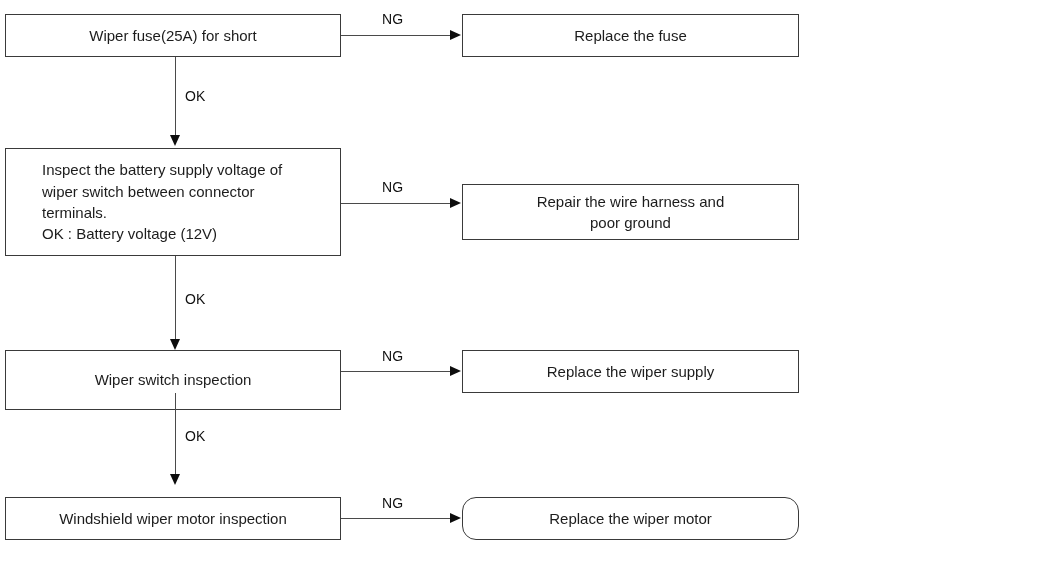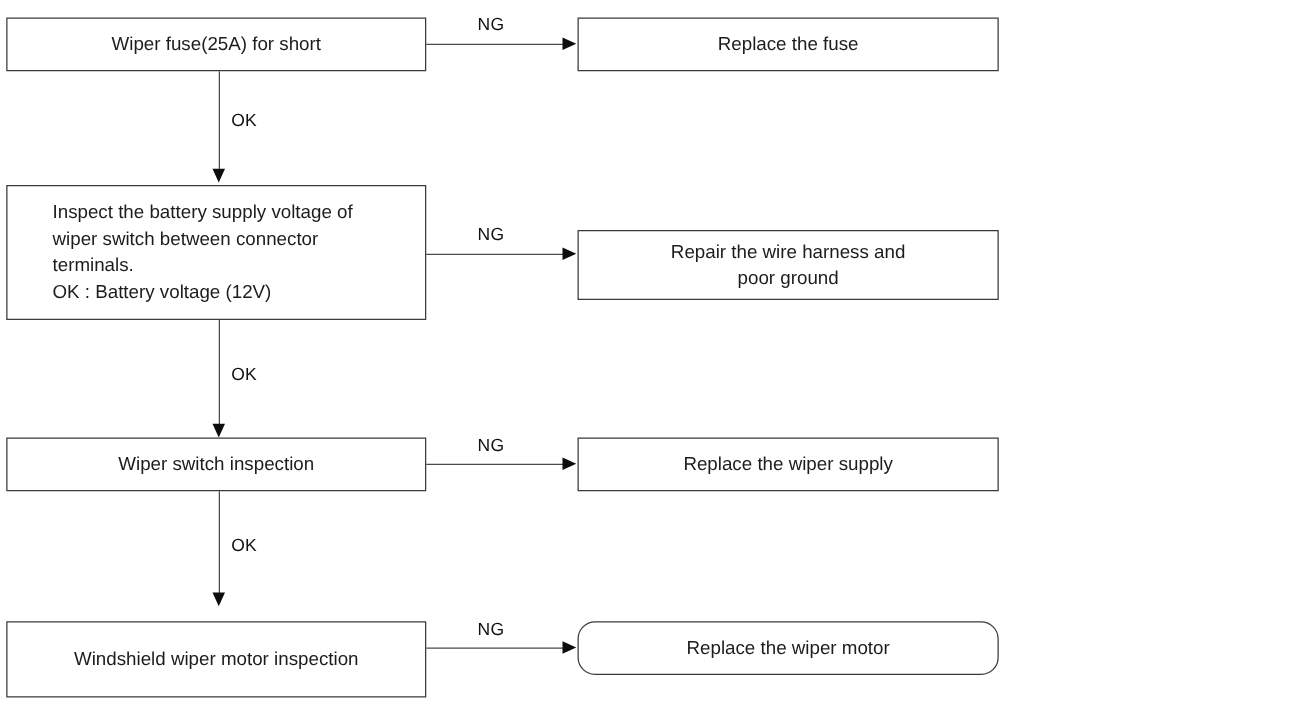--- a/index.html
+++ b/index.html
@@ -101,33 +101,33 @@
   <div class="arrow-right" style="left:450px; top:198px;"></div>
   <div class="edge-label" style="left:382px; top:179px;">NG</div>
 
   <div class="node" style="left:462px; top:184px; width:337px; height:56px;">Repair the wire harness and
 poor ground</div>
 
   <div class="v-line" style="left:175px; top:256px; height:84px;"></div>
   <div class="arrow-down" style="left:170px; top:339px;"></div>
   <div class="edge-label" style="left:185px; top:291px;">OK</div>
 
-  <div class="node" style="left:5px; top:350px; width:336px; height:43px;">Wiper switch inspection</div>
+  <div class="node" style="left:5px; top:350px; width:336px; height:60px;">Wiper switch inspection</div>
 
   <div class="h-line" style="left:341px; top:371px; width:110px;"></div>
   <div class="arrow-right" style="left:450px; top:366px;"></div>
   <div class="edge-label" style="left:382px; top:348px;">NG</div>
 
   <div class="node" style="left:462px; top:350px; width:337px; height:43px;">Replace the wiper supply</div>
 
   <div class="v-line" style="left:175px; top:393px; height:82px;"></div>
   <div class="arrow-down" style="left:170px; top:474px;"></div>
   <div class="edge-label" style="left:185px; top:428px;">OK</div>
 
-  <div class="node" style="left:5px; top:497px; width:336px; height:61px;">Windshield wiper motor inspection</div>
+  <div class="node" style="left:5px; top:497px; width:336px; height:43px;">Windshield wiper motor inspection</div>
 
   <div class="h-line" style="left:341px; top:518px; width:110px;"></div>
   <div class="arrow-right" style="left:450px; top:513px;"></div>
   <div class="edge-label" style="left:382px; top:495px;">NG</div>
 
   <div class="node" style="left:462px; top:497px; width:337px; height:43px;border-radius:14px;">Replace the wiper motor</div>
 
 </div>
 
 </body></html>

